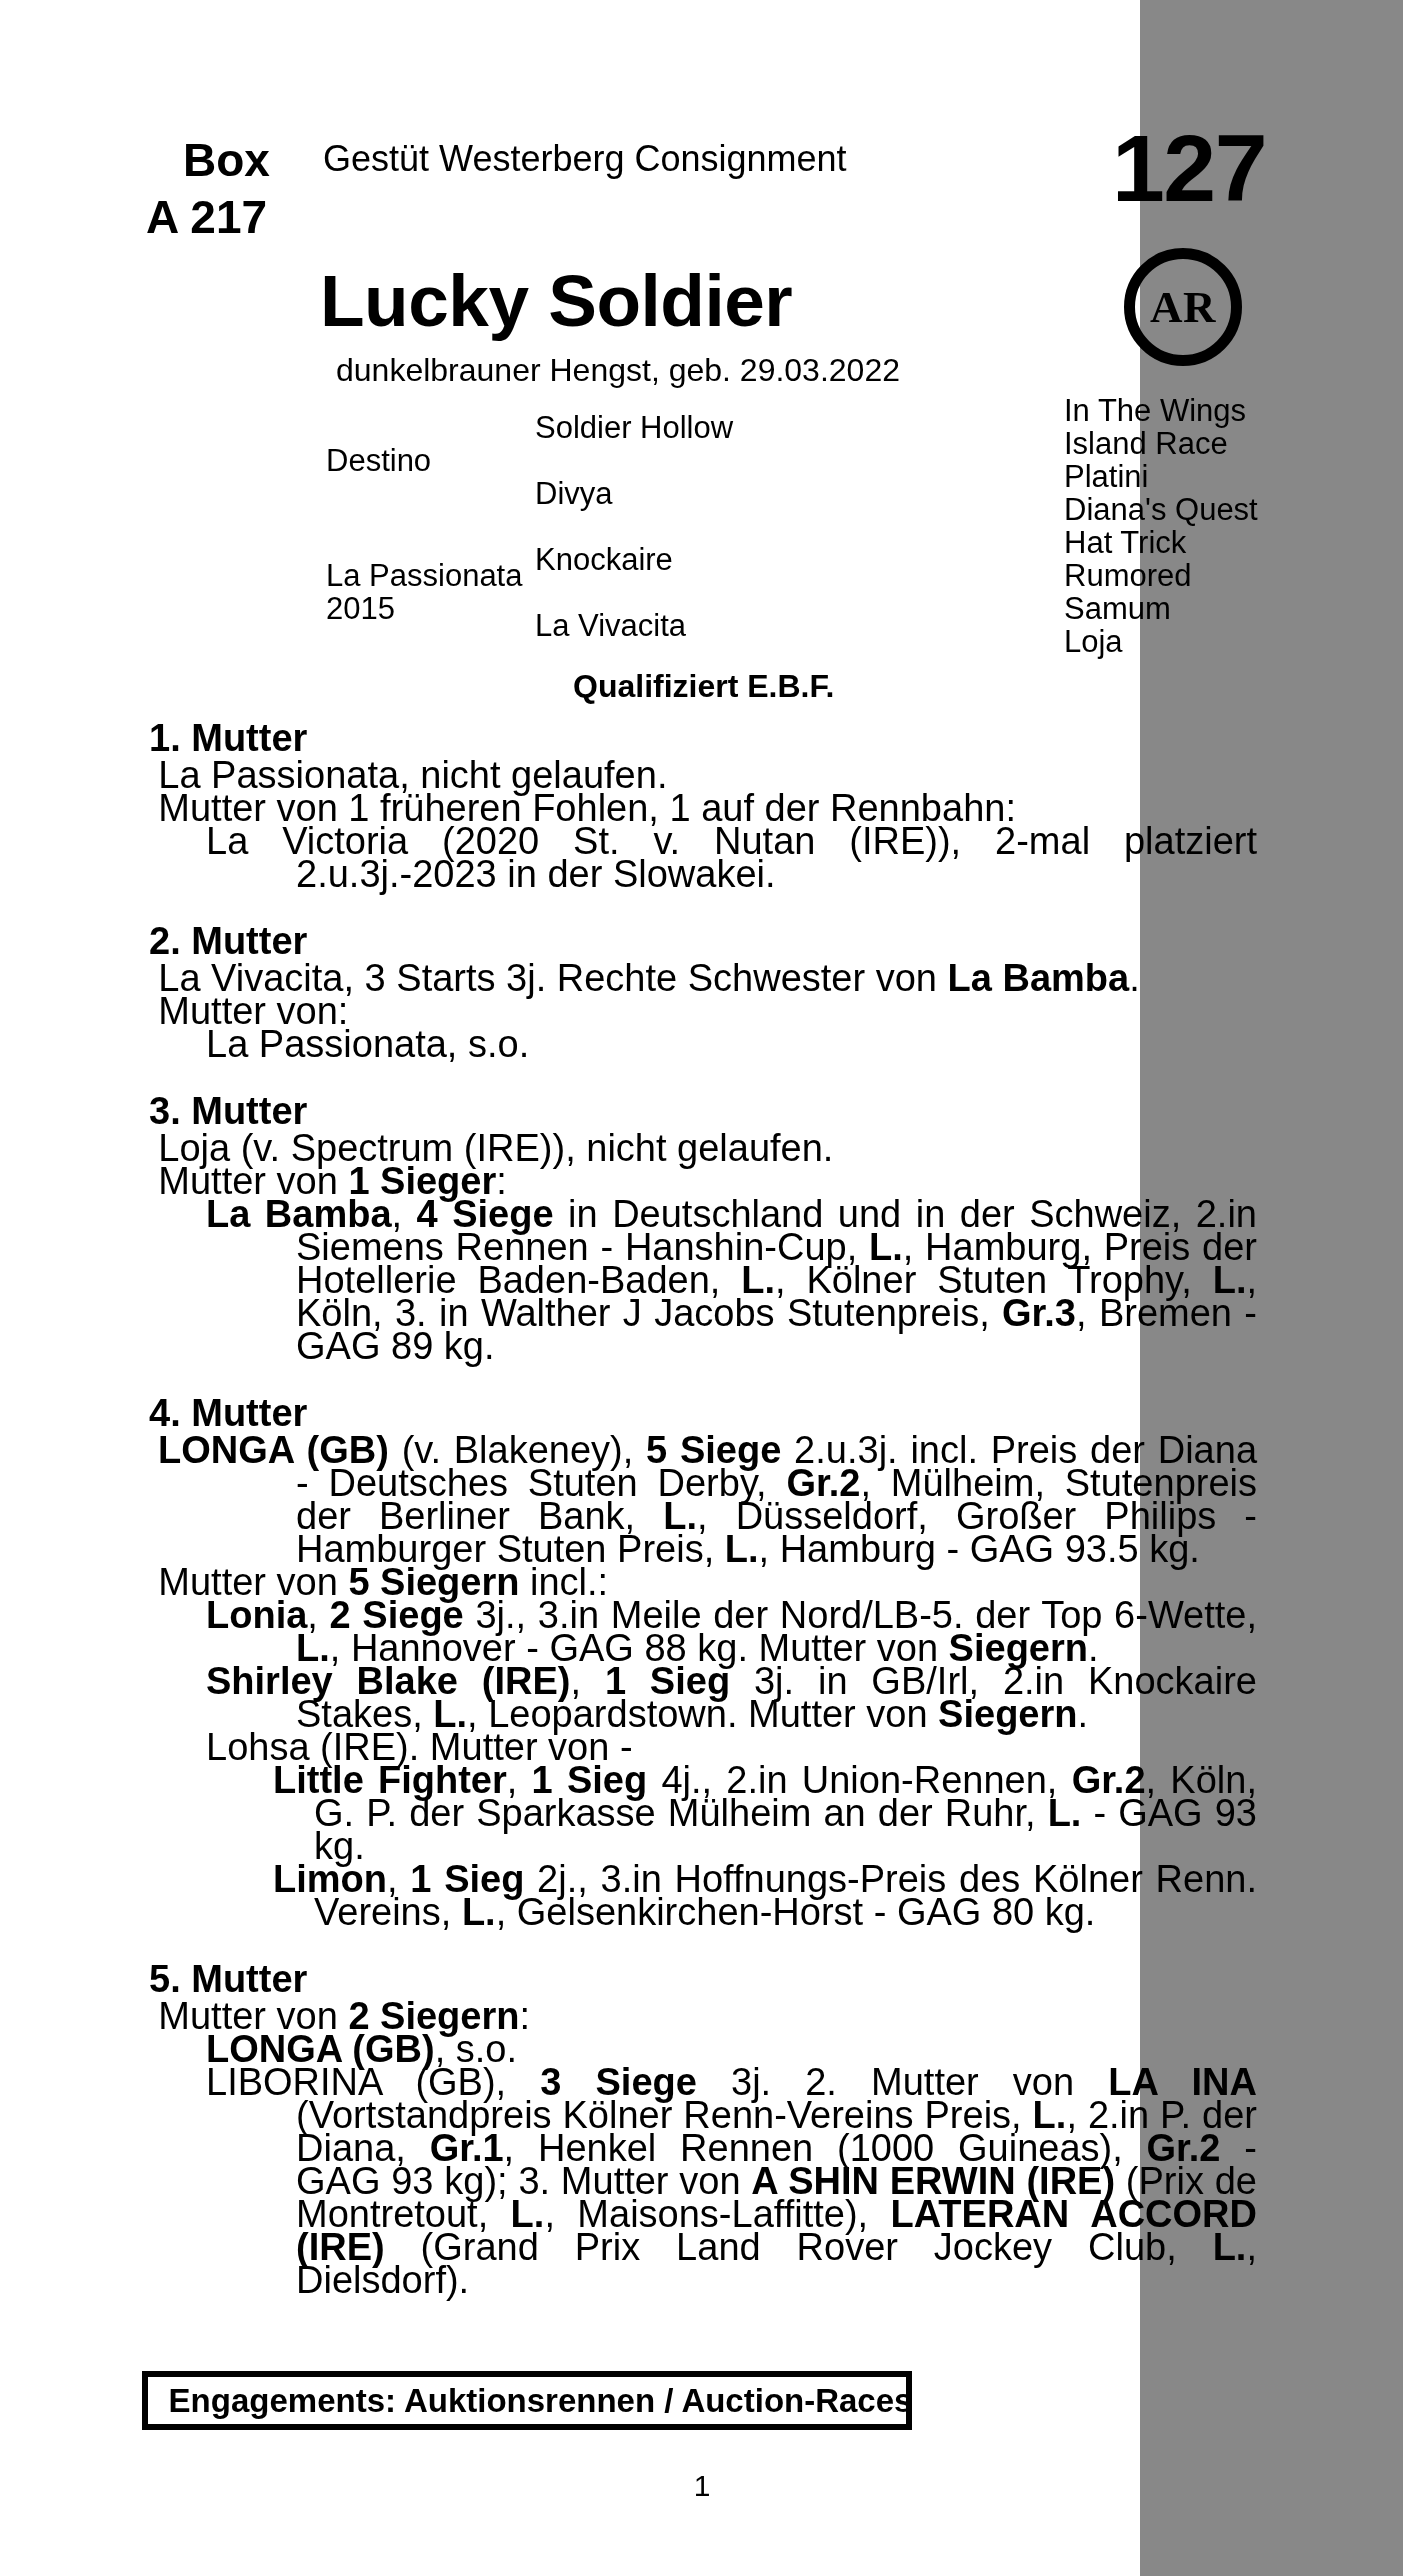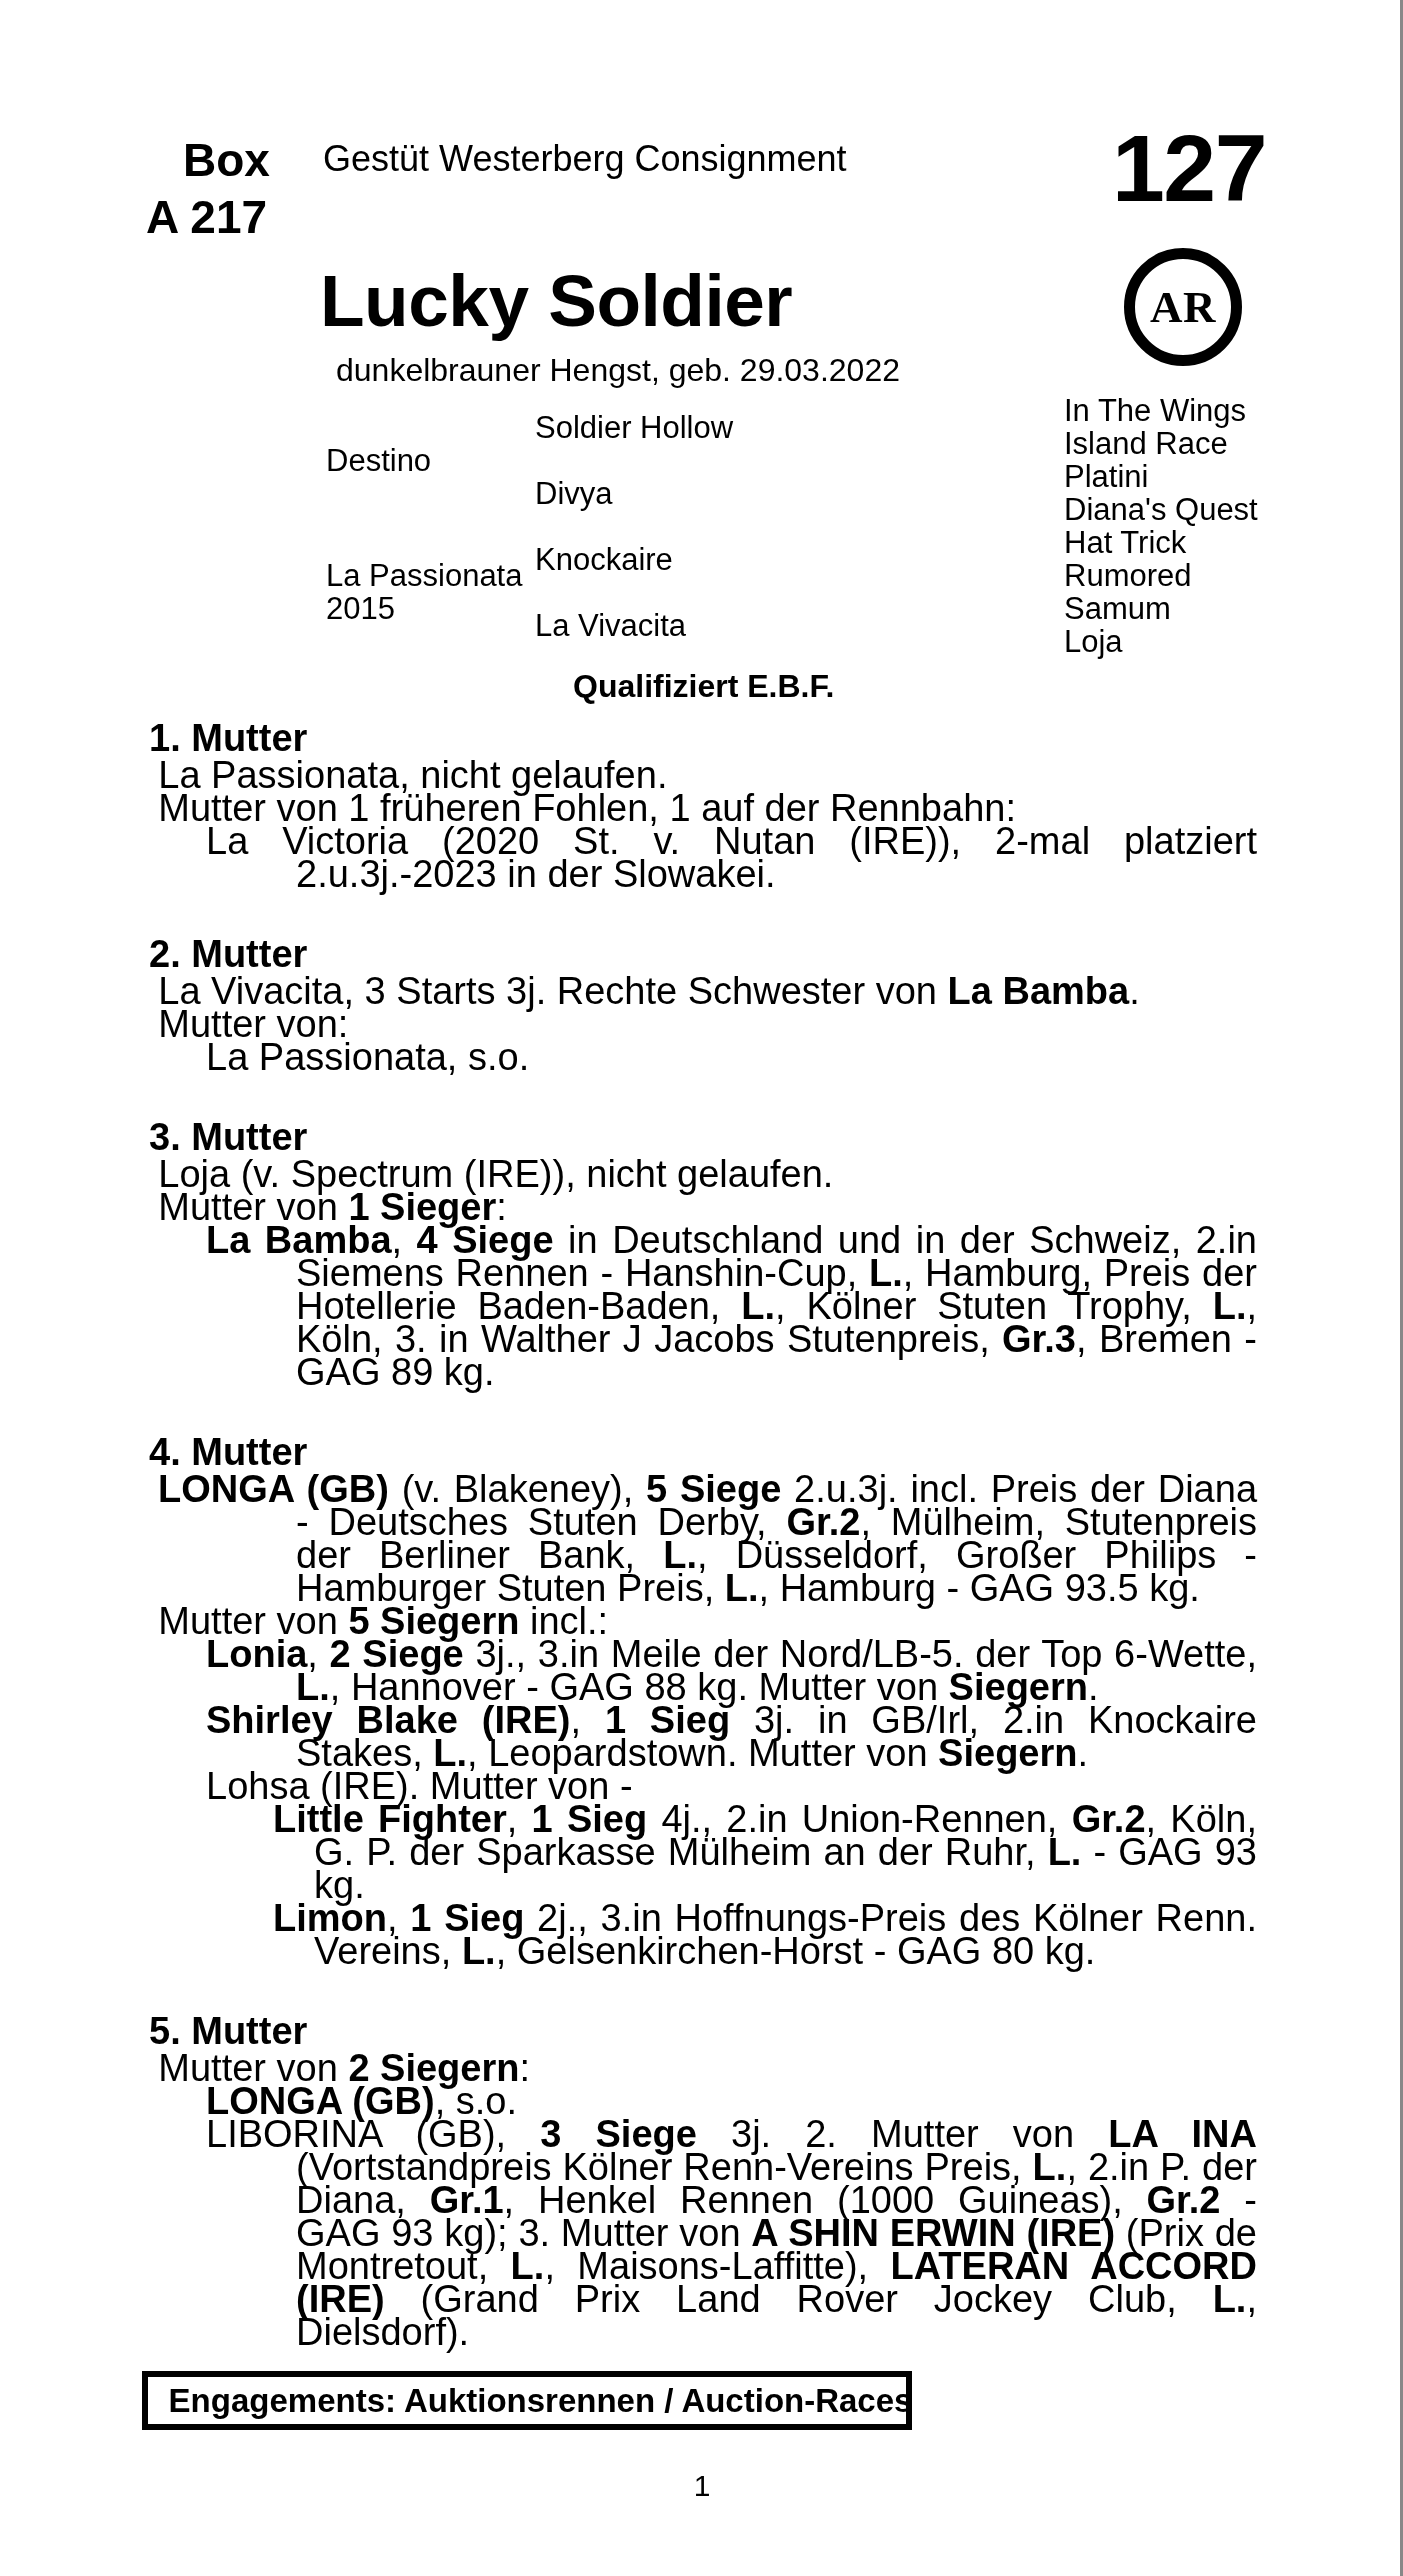--- a/index.html
+++ b/index.html
@@ -1,17 +1,17 @@
 <!DOCTYPE html>
 <html style="font-size:8.2px"><head>
 <meta charset="utf-8">
 <style>
   html,body { margin:0; padding:0; background:#888; }
   #page {
-    position:relative; width:1400px; height:2576px; background:#ffffff;
+    position:relative; width:1140px; height:2576px; background:#ffffff;
     font-family:"Liberation Sans", sans-serif; color:#000;
   }
   .abs { position:absolute; }
   .b { font-weight:bold; }
 
   
   #box-label   { left:183px; top:137px; font-size:46px; font-weight:bold; line-height:1; }
   #box-number  { left:146px; top:194px; font-size:46px; font-weight:bold; line-height:1; }
   #consignment { left:323px; top:141px; font-size:36px; line-height:1; }
   #lot-number  { left:1112px; top:121px; font-size:95px; font-weight:bold; line-height:1; letter-spacing:-1.5px; }
@@ -30,21 +30,21 @@
     display:grid; grid-template-columns:209px 529px 1fr;
     grid-template-rows:repeat(8, 33px);
     font-size:31px; line-height:33px;
   }
   .ped-cell { display:flex; align-items:center; white-space:pre-line; }
 
   #qualification { left:573px; top:670px; font-size:32px; font-weight:bold; line-height:33px; }
 
   
   #body-text { left:149px; top:722px; width:1108px; font-size:38px; line-height:33px; }
-  .section { margin-top:47px; }
+  .section { margin-top:34px; }
   .section:first-child { margin-top:0; }
   .section-heading { font-weight:bold; margin-bottom:4.1px; }
   .para.flush      { padding-left:9.3px; }
   .para.entry      { padding-left:147px; text-indent:-90px; text-align:justify; }
   .para.entry-line { padding-left:57px; }
   .para.subentry   { padding-left:165px; text-indent:-41px; text-align:justify; }
   .para.hanging    { padding-left:147px; text-indent:-138px; text-align:justify; }
 
   
   #engagements-box {

